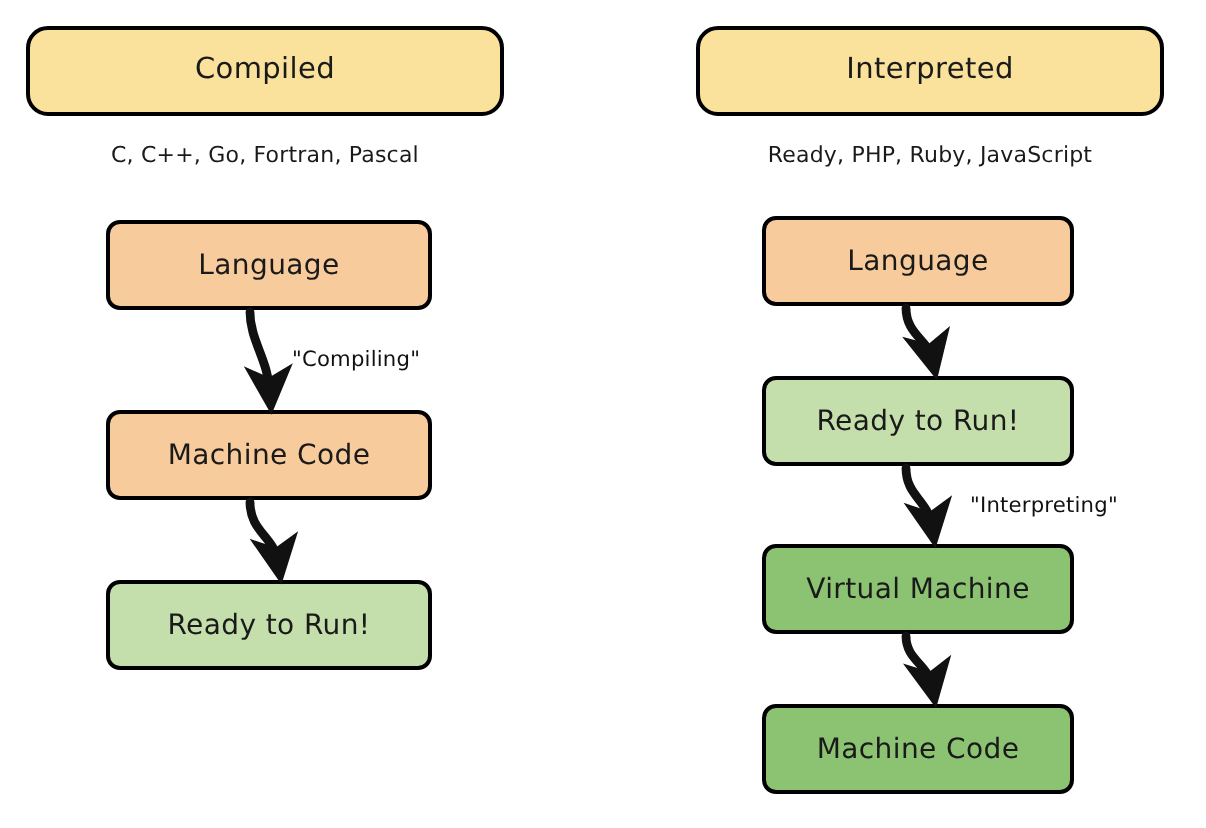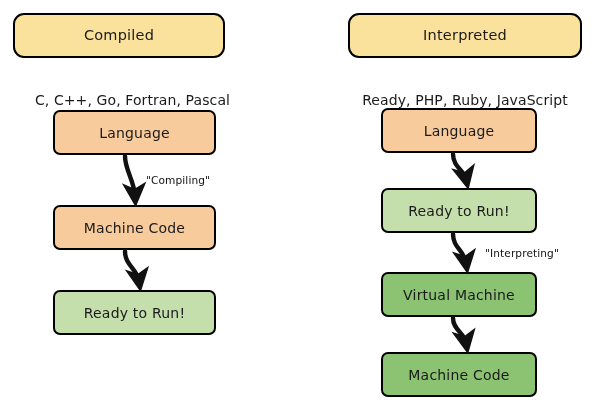--- a/index.html
+++ b/index.html
@@ -46,44 +46,43 @@
   .node.header {
     font-size: 14.5px;
     border-radius: 11px;
   }
   .node.step {
     font-size: 14px;
   }
   .subtitle {
     position: absolute;
     text-align: center;
-    font-size: 14px;
+    font-size: 11px;
     color: #1a1a1a;
     letter-spacing: 0.1px;
     white-space: nowrap;
-    margin-top: 21px;
   }
   .edge-label {
     position: absolute;
     font-size: 10.6px;
     color: #111111;
     white-space: nowrap;
     letter-spacing: 0.1px;
   }
   .arrows {
     position: absolute;
     left: 0;
     top: 0;
     width: 603px;
     height: 414px;
     pointer-events: none;
   }
 
   
-  #hdr-compiled { left: 13px;  top: 13px;  width: 212px; height: 45px; text-align: center; }
+  #hdr-compiled { left: 13px;  top: 13px;  width: 239px; height: 45px; text-align: center; }
   #sub-compiled { left: 13px;  top: 71px;  width: 239px; }
   #n-c-language { left: 53px;  top: 110px; width: 163px; height: 45px; }
   #n-c-machine  { left: 53px;  top: 205px; width: 163px; height: 45px; }
   #n-c-ready    { left: 53px;  top: 290px; width: 163px; height: 45px; }
   #lbl-compiling { left: 146px; top: 174px; }
 
   
   #hdr-interpreted { left: 348px; top: 13px;  width: 234px; height: 45px; }
   #sub-interpreted { left: 348px; top: 71px;  width: 234px; }
   #n-i-language { left: 381px; top: 108px; width: 156px; height: 45px; }

